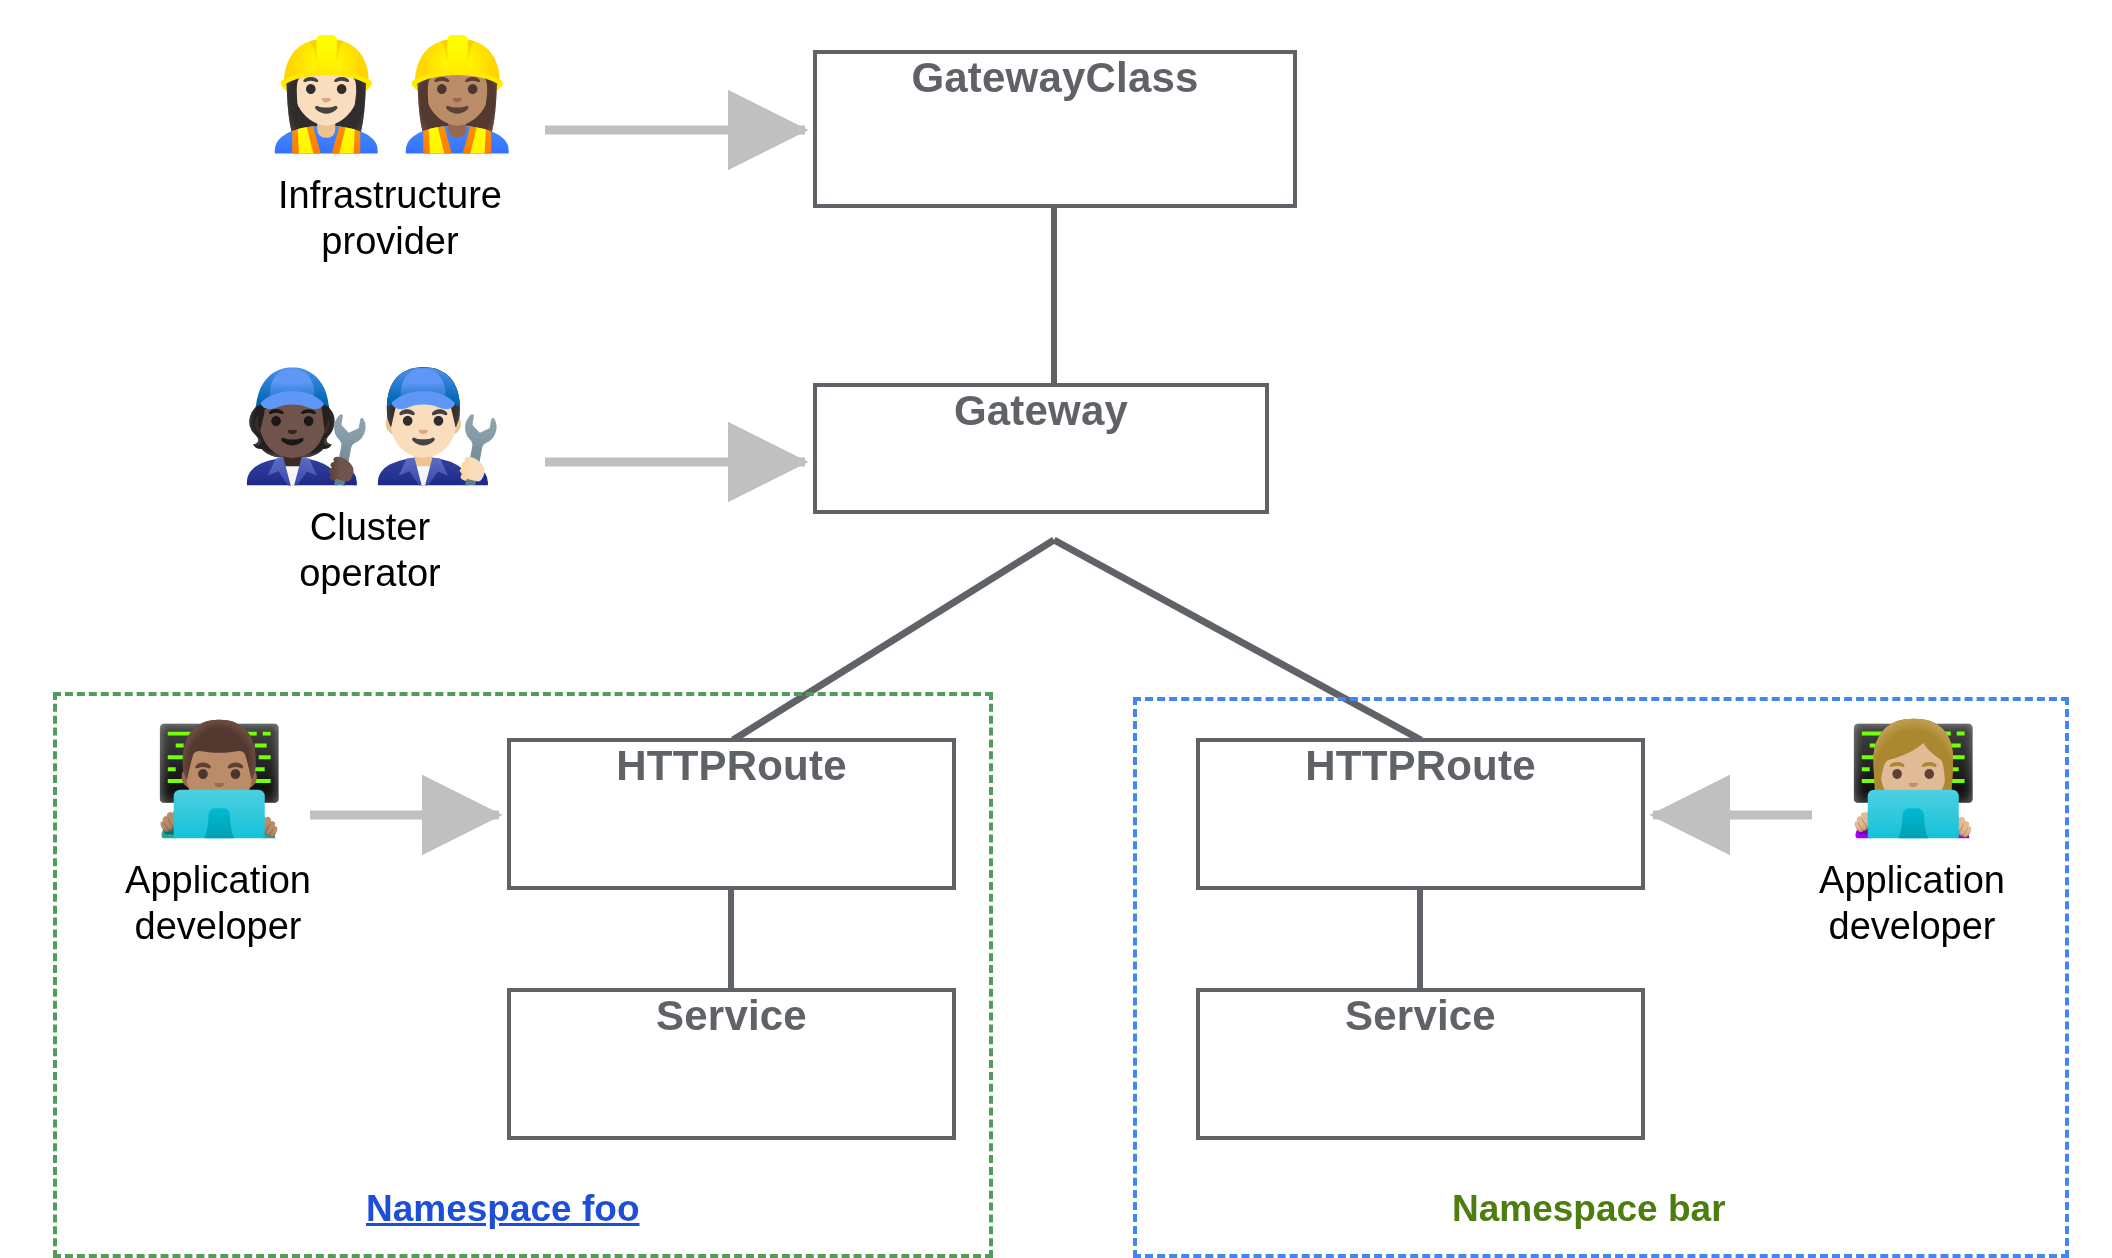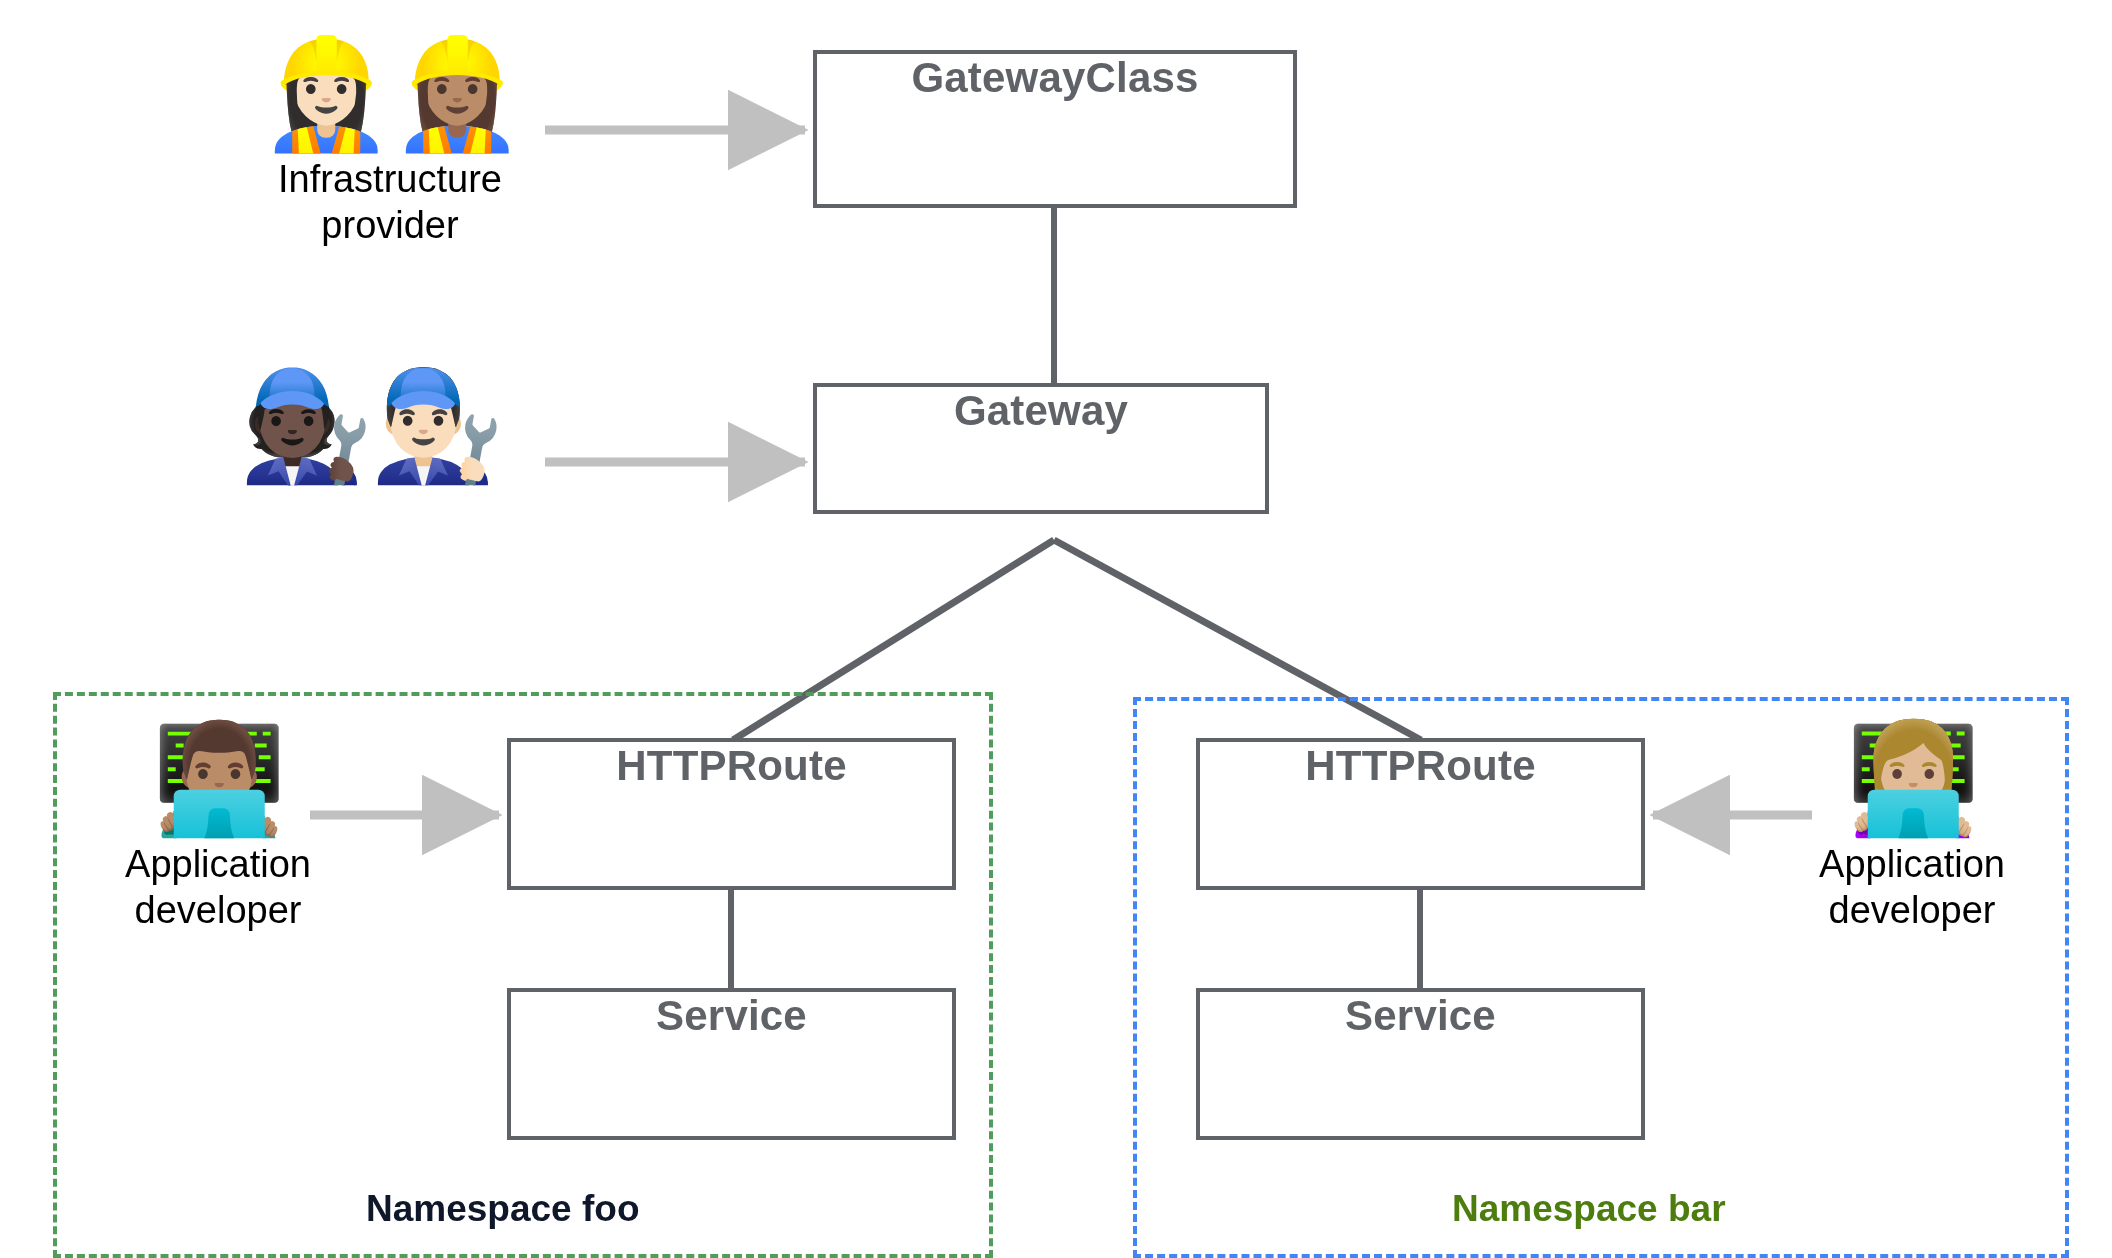--- a/index.html
+++ b/index.html
@@ -65,40 +65,40 @@
   #ns-bar {
     left: 1133px; top: 697px; width: 936px; height: 561px;
     border: 4px dashed #4285f4;
   }
   .ns-label {
     position: absolute;
     font-size: 37px;
     font-weight: bold;
     white-space: nowrap;
   }
-  #ns-foo-label { left: 366px;  top: 1188px; color: #0f172a; }
+  #ns-foo-label { left: 366px;  top: 1188px; color: #1d4ed8; text-decoration: underline; }
   #ns-bar-label { left: 1452px; top: 1188px; color: #4d7c0f; }
 
   
   .persona {
     position: absolute;
     display: flex;
     flex-direction: column;
     align-items: center;
   }
   .persona-emojis {
     font-size: 108px;
     line-height: 1.0;
     white-space: nowrap;
     letter-spacing: -4px;
     font-family: "DejaVu Sans", sans-serif;
   }
   .persona-emojis.single { font-size: 108px; }
   .persona-name {
-    margin-top: 8px;
+    margin-top: 24px;
     font-size: 38px;
     line-height: 1.22;
     color: #000000;
     text-align: center;
     white-space: pre-line;
   }
 
   #persona-infra  { left: 270px;  top: 40px;  width: 240px; }
   #persona-cluster{ left: 250px;  top: 372px; width: 240px; }
   #persona-dev-foo{ left: 98px;   top: 725px; width: 240px; }
@@ -169,20 +169,22 @@
   </div>
 
   <div class="persona" id="persona-infra">
     <div class="persona-emojis">👷🏻‍♀️👷🏽‍♀️</div>
     <div class="persona-name">Infrastructure
 provider</div>
   </div>
 
   <div class="persona" id="persona-cluster">
     <div class="persona-emojis">🧑🏿‍🔧👨🏻‍🔧</div>
+    <div class="persona-name">Cluster
+operator</div>
   </div>
 
   <div class="persona" id="persona-dev-foo">
     <div class="persona-emojis single">👨🏽‍💻</div>
     <div class="persona-name">Application
 developer</div>
   </div>
 
   <div class="persona" id="persona-dev-bar">
     <div class="persona-emojis single">👩🏼‍💻</div>

